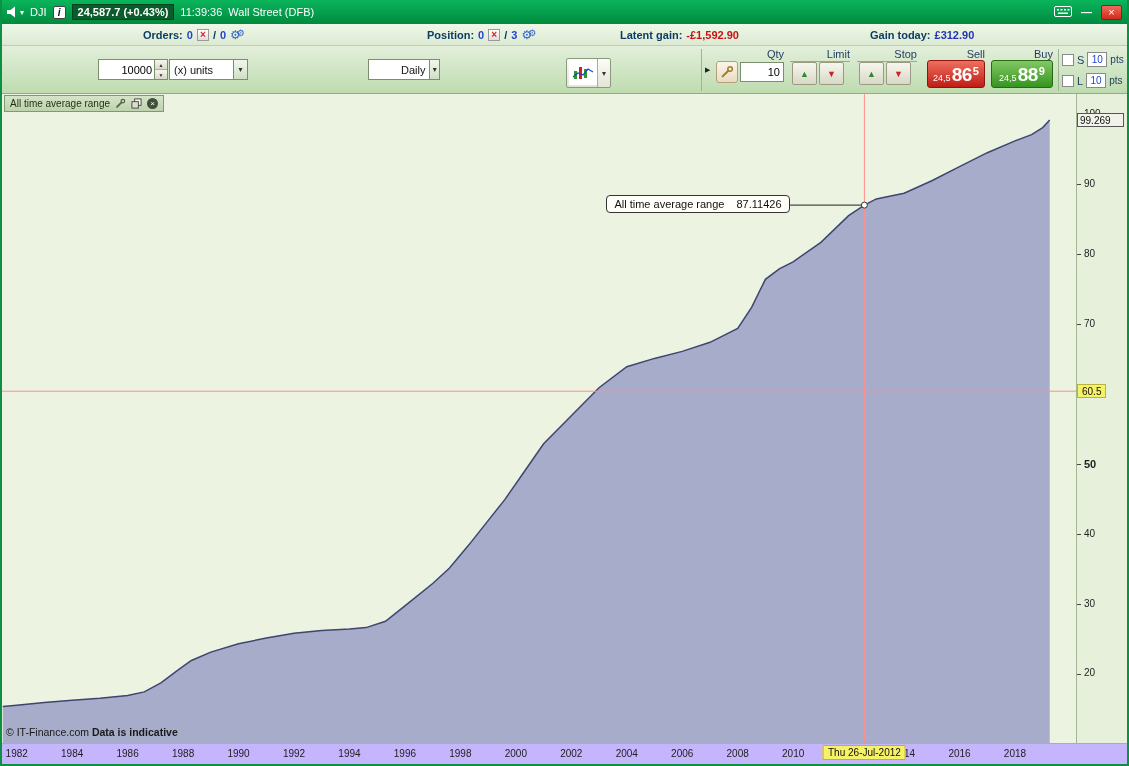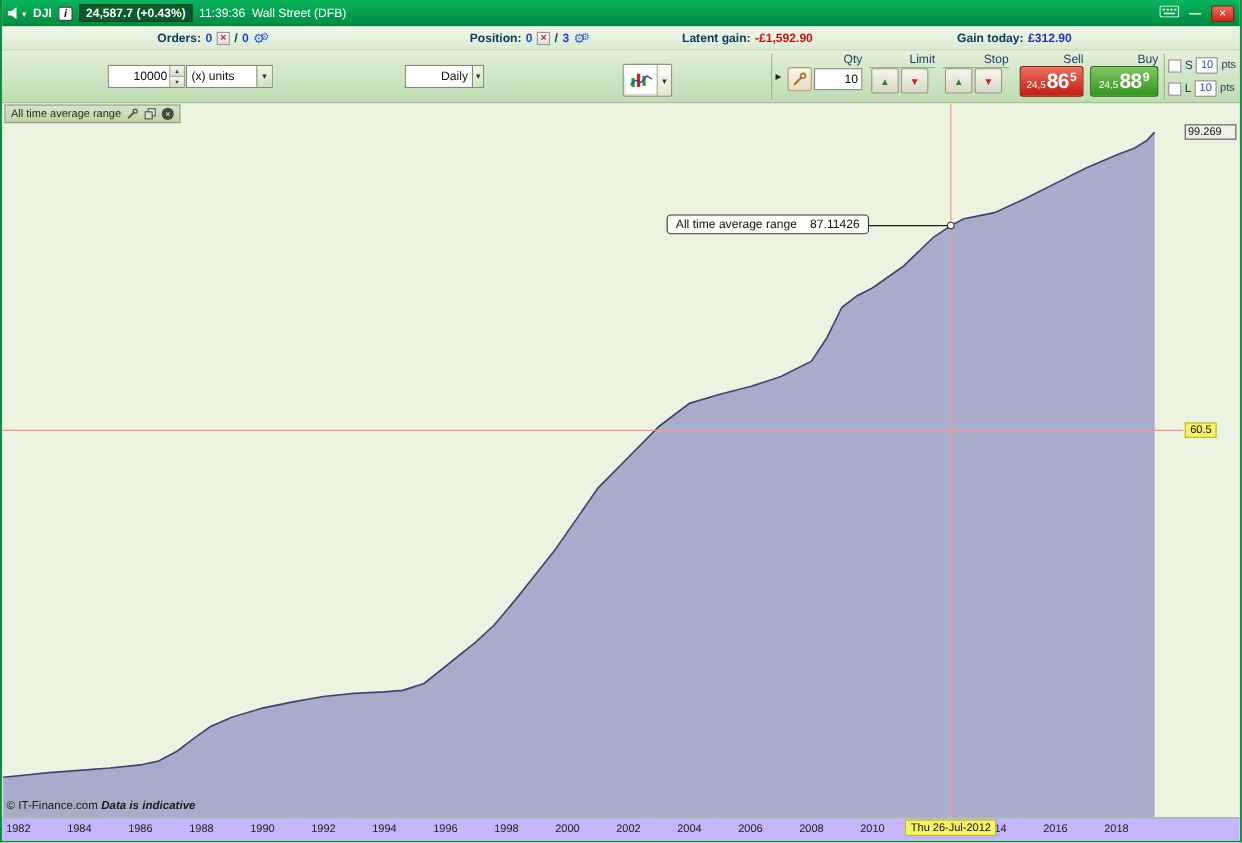--- a/index.html
+++ b/index.html
@@ -6,21 +6,21 @@
   html,body { width:1129px; height:766px; overflow:hidden; font-family:"Liberation Sans", sans-serif; background:#fff; }
   .window { position:relative; width:1129px; height:766px; background:#ecf3e1;
             border-left:2px solid #0d8f44; border-right:2px solid #0d8f44; border-bottom:2px solid #0d8f44; }
 
   
   .titlebar { height:24px; background:linear-gradient(#0ab55c,#008a3e); display:flex;
               justify-content:space-between; align-items:center; padding:0 5px; }
   .tb-left { display:flex; align-items:center; gap:6px; }
   .speaker { display:flex; align-items:center; }
   .tb-caret { color:#fff; font-size:8px; margin-left:-4px; }
-  .tb-sym { color:#fff; font-weight:bold; font-size:11px; }
+  .tb-sym { color:#fff; font-weight:normal; font-size:11px; }
   .info-btn { width:13px; height:13px; background:#fff; border:1px solid #444; border-radius:2px;
               font-size:10px; font-weight:bold; font-style:italic; color:#111;
               display:flex; align-items:center; justify-content:center; }
   .price-badge { background:#0a5c2c; border:1px solid #03421c; color:#fff; font-weight:bold;
                  font-size:11px; padding:1px 5px; }
   .tb-time,.tb-market { color:#fff; font-weight:normal; font-size:11px; }
   .tb-right { display:flex; align-items:center; gap:9px; }
   .min-btn { color:#fff; font-weight:bold; font-size:11px; }
   .close-btn { width:21px; height:15px; background:linear-gradient(#f26a5c,#cf2a1b); border:1px solid #8f1d12;
                border-radius:2px; color:#fff; font-size:11px; line-height:1;
@@ -118,21 +118,21 @@
                  font-size:10px; color:#111; display:flex; align-items:center; padding-left:2px; z-index:3; }
   .ycross-label { position:absolute; left:1075px; height:14px; background:#f6f268; border:1px solid #b9b23e;
                   font-size:10px; color:#111; display:flex; align-items:center; padding:0 4px; z-index:3; }
   .xaxis { position:absolute; left:0; top:649px; width:1125px; height:21px; background:#c4b5fd;
            border-top:1px solid #9fb892; }
   .xtick-label { position:absolute; top:4px; width:30px; text-align:center; font-size:10px; color:#222; }
   .xcross-label { position:absolute; top:651px; height:15px; transform:translateX(-50%); background:#f6f268;
                   border:1px solid #b9b23e; font-size:10px; color:#111; display:flex; align-items:center;
                   padding:0 4px; z-index:3; white-space:nowrap; }
   .copyright { position:absolute; left:4px; top:632px; font-size:10.5px; color:#1a1a1a; z-index:2; }
-  .copyright .ital { font-style:italic; font-weight:bold; }
+  .copyright .ital { font-weight:bold; }
 </style>
 </head>
 <body>
 
 <div class="window">
 
   <div class="titlebar">
     <div class="tb-left">
       <span class="speaker">
         <svg width="11" height="12" viewBox="0 0 11 12">
@@ -297,20 +297,40 @@
           <rect x="1" y="4" width="7" height="7" fill="#d8e2ca" stroke="#444"></rect>
         </svg>
       </span>
       <span class="tab-close">×</span>
     </div>
 
     <div class="tooltip" id="tooltip" style="top: 101.099px; left: 604.417px;">
       <span>All time average range</span><span class="tip-val">87.11426</span>
     </div>
 
+    <div class="yaxis" id="yaxis">
+        <div class="ytick-mark" style="top: 20.4806px;"></div>
+        <div class="ytick-label" style="top: 13.9806px;">100</div>
+        <div class="ytick-mark" style="top: 90.4159px;"></div>
+        <div class="ytick-label" style="top: 83.9159px;">90</div>
+        <div class="ytick-mark" style="top: 160.351px;"></div>
+        <div class="ytick-label" style="top: 153.851px;">80</div>
+        <div class="ytick-mark" style="top: 230.287px;"></div>
+        <div class="ytick-label" style="top: 223.787px;">70</div>
+        <div class="ytick-mark" style="top: 300.222px;"></div>
+        <div class="ytick-label" style="top: 293.722px;">60</div>
+        <div class="ytick-mark" style="top: 370.157px;"></div>
+        <div class="ytick-label ytick-emph" style="top: 363.657px;">50</div>
+        <div class="ytick-mark" style="top: 440.093px;"></div>
+        <div class="ytick-label" style="top: 433.593px;">40</div>
+        <div class="ytick-mark" style="top: 510.028px;"></div>
+        <div class="ytick-label" style="top: 503.528px;">30</div>
+        <div class="ytick-mark" style="top: 579.963px;"></div>
+        <div class="ytick-label" style="top: 573.463px;">20</div>
+      </div>
     <div class="price-label" id="price-label" style="top: 19.0929px;">99.269</div>
     <div class="ycross-label" id="crosshair-ylabel" style="top: 290.225px;">60.5</div>
 
     <div class="xaxis" id="xaxis">
         <div class="xtick-label" style="left: -0.302866px;">1982</div>
         <div class="xtick-label" style="left: 55.158px;">1984</div>
         <div class="xtick-label" style="left: 110.619px; text-align: center;">1986</div>
         <div class="xtick-label" style="left: 166.08px;">1988</div>
         <div class="xtick-label" style="left: 221.541px;">1990</div>
         <div class="xtick-label" style="left: 277.002px;">1992</div>

